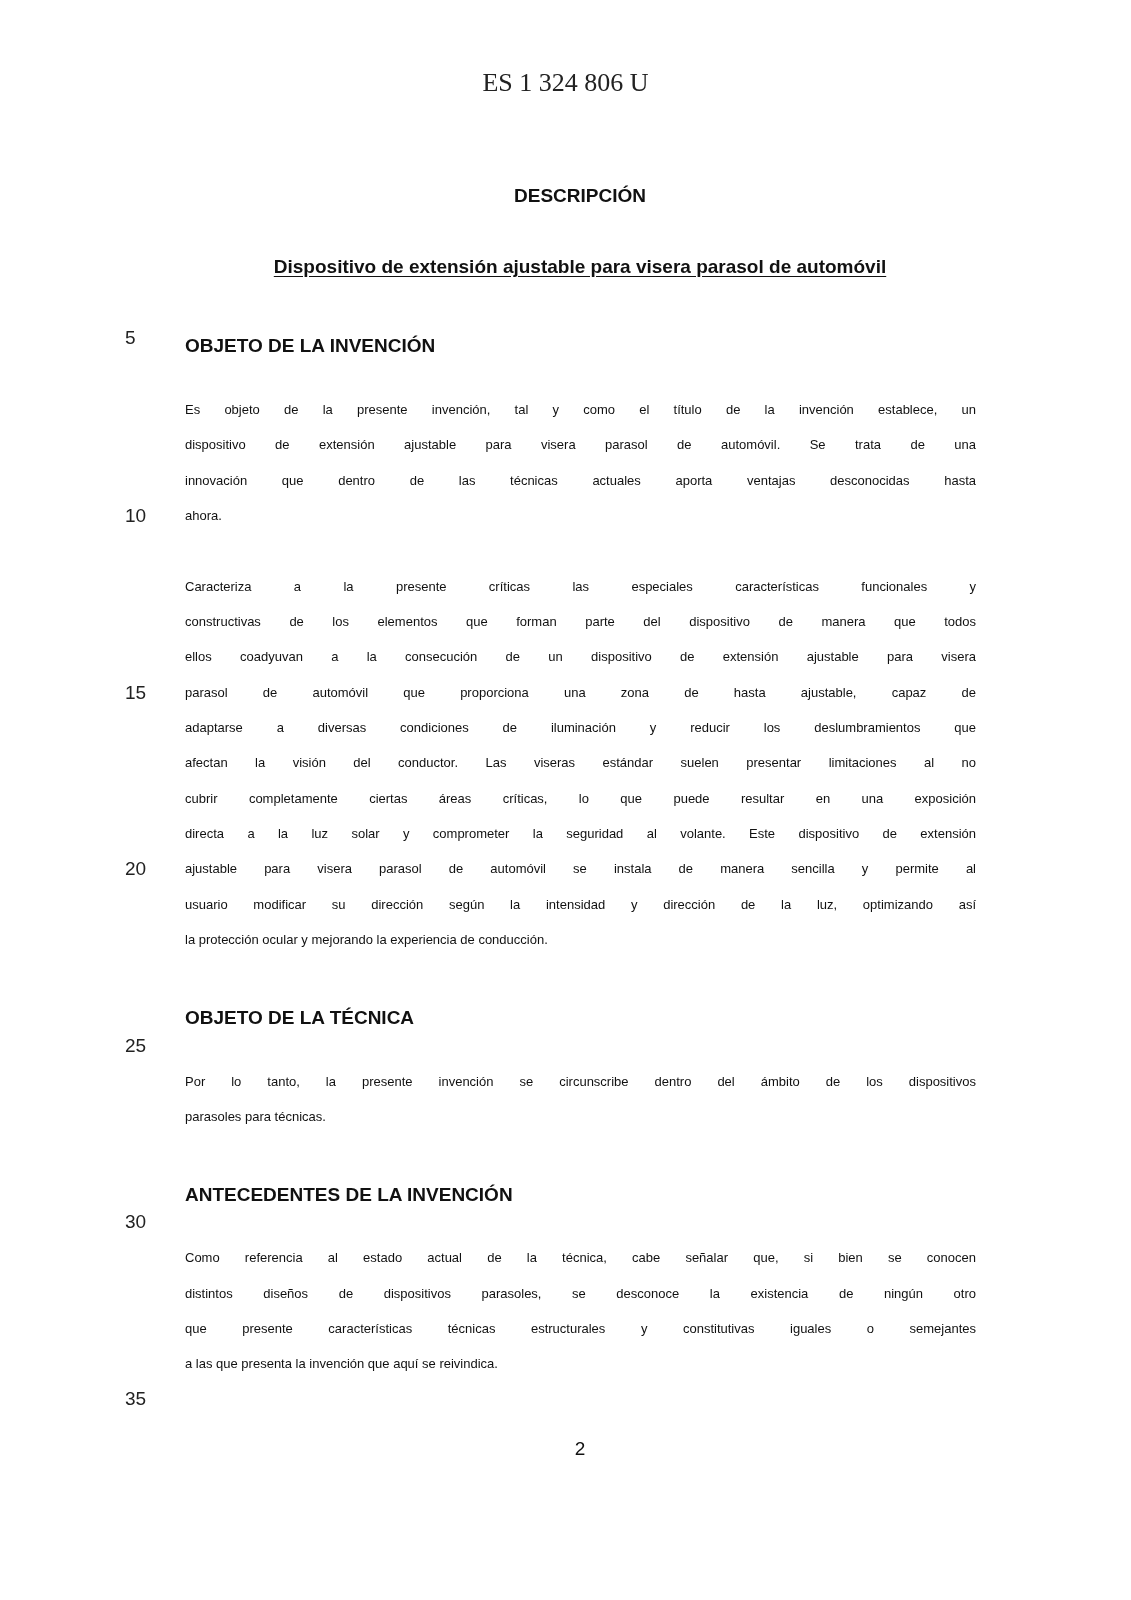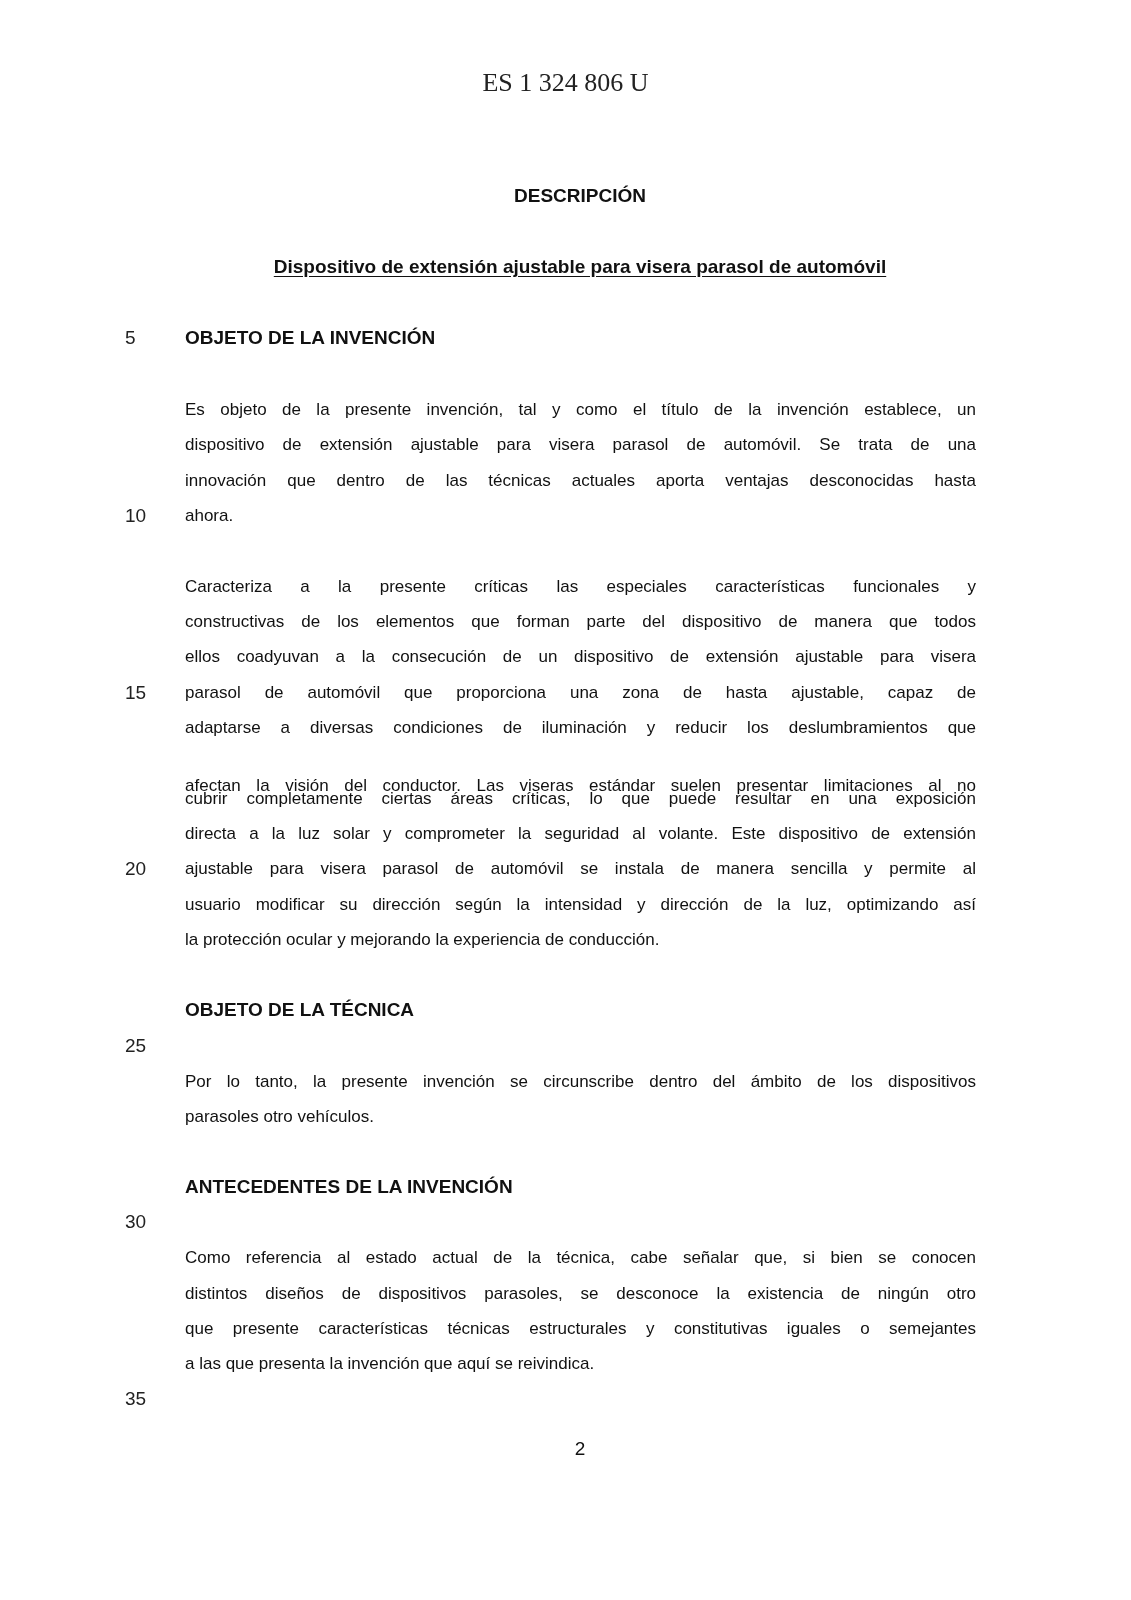--- a/index.html
+++ b/index.html
@@ -17,25 +17,25 @@
     position: absolute; left: 0; width: 1160px; text-align: center;
     font-family: "Liberation Sans", sans-serif; font-weight: bold; font-size: 19px;
     text-decoration: underline; text-underline-offset: 3px;
   }
   .ln {
     position: absolute; left: 125px; width: 30px;
     font-family: "Liberation Sans", sans-serif; font-size: 19px; color: #222;
   }
   .sec {
     position: absolute; left: 185px;
-    font-family: "Liberation Sans", sans-serif; font-weight: bold; font-size: 19px;
+    font-family: "Liberation Sans", sans-serif; font-weight: bold; font-size: 19px; margin-top: 8px;
   }
   .line {
     position: absolute; left: 185px; width: 791px;
-    font-family: "Liberation Sans", sans-serif; font-size: 17px;
+    font-family: "Liberation Sans", sans-serif; font-size: 13px;
     text-align: justify; text-align-last: justify; white-space: nowrap;
     line-height: 24px; height: 24px;
   }
   .line.last { text-align-last: left; }
   .pagenum {
     position: absolute; left: 0; width: 1160px; top: 1438px; text-align: center;
     font-family: "Liberation Sans", sans-serif; font-size: 19px;
   }
 </style>
 </head>
@@ -65,33 +65,33 @@
     <div class="line" style="top:469px">innovación que dentro de las técnicas actuales aporta ventajas desconocidas hasta</div>
     <div class="line last" style="top:504px">ahora.</div>
   </div>
 
   <div>
     <div class="line" style="top:575px">Caracteriza a la presente críticas las especiales características funcionales y</div>
     <div class="line" style="top:610px">constructivas de los elementos que forman parte del dispositivo de manera que todos</div>
     <div class="line" style="top:645px">ellos coadyuvan a la consecución de un dispositivo de extensión ajustable para visera</div>
     <div class="line" style="top:681px">parasol de automóvil que proporciona una zona de hasta ajustable, capaz de</div>
     <div class="line" style="top:716px">adaptarse a diversas condiciones de iluminación y reducir los deslumbramientos que</div>
-    <div class="line" style="top:774px">afectan la visión del conductor. Las viseras estándar suelen presentar limitaciones al no</div>
+    <div class="line" style="top:751px">afectan la visión del conductor. Las viseras estándar suelen presentar limitaciones al no</div>
     <div class="line" style="top:787px">cubrir completamente ciertas áreas críticas, lo que puede resultar en una exposición</div>
     <div class="line" style="top:822px">directa a la luz solar y comprometer la seguridad al volante. Este dispositivo de extensión</div>
     <div class="line" style="top:857px">ajustable para visera parasol de automóvil se instala de manera sencilla y permite al</div>
     <div class="line" style="top:893px">usuario modificar su dirección según la intensidad y dirección de la luz, optimizando así</div>
     <div class="line last" style="top:928px">la protección ocular y mejorando la experiencia de conducción.</div>
   </div>
 
   <div class="sec" style="top:999px">OBJETO DE LA TÉCNICA</div>
 
   <div>
     <div class="line" style="top:1070px">Por lo tanto, la presente invención se circunscribe dentro del ámbito de los dispositivos</div>
-    <div class="line last" style="top:1105px">parasoles otro vehículos.</div>
+    <div class="line last" style="top:1105px">parasoles para técnicas.</div>
   </div>
 
   <div class="sec" style="top:1176px">ANTECEDENTES DE LA INVENCIÓN</div>
 
   <div>
     <div class="line" style="top:1246px">Como referencia al estado actual de la técnica, cabe señalar que, si bien se conocen</div>
     <div class="line" style="top:1282px">distintos diseños de dispositivos parasoles, se desconoce la existencia de ningún otro</div>
     <div class="line" style="top:1317px">que presente características técnicas estructurales y constitutivas iguales o semejantes</div>
     <div class="line last" style="top:1352px">a las que presenta la invención que aquí se reivindica.</div>
   </div>

